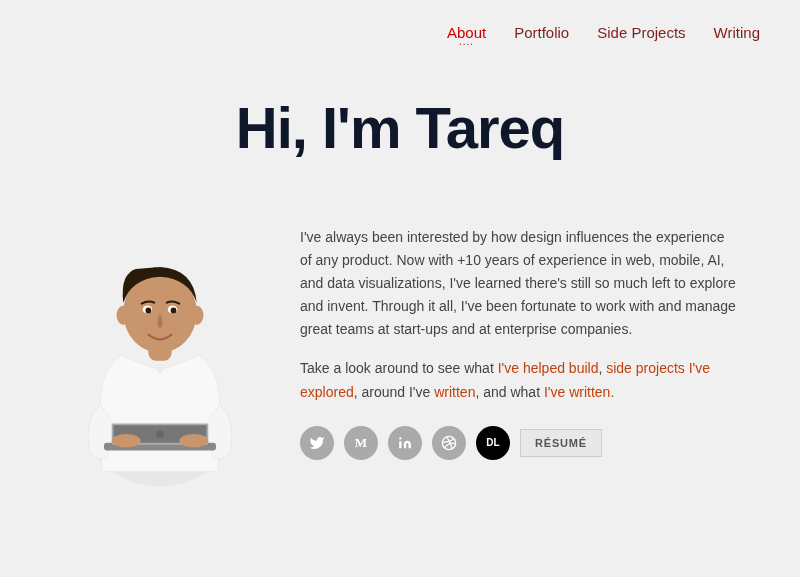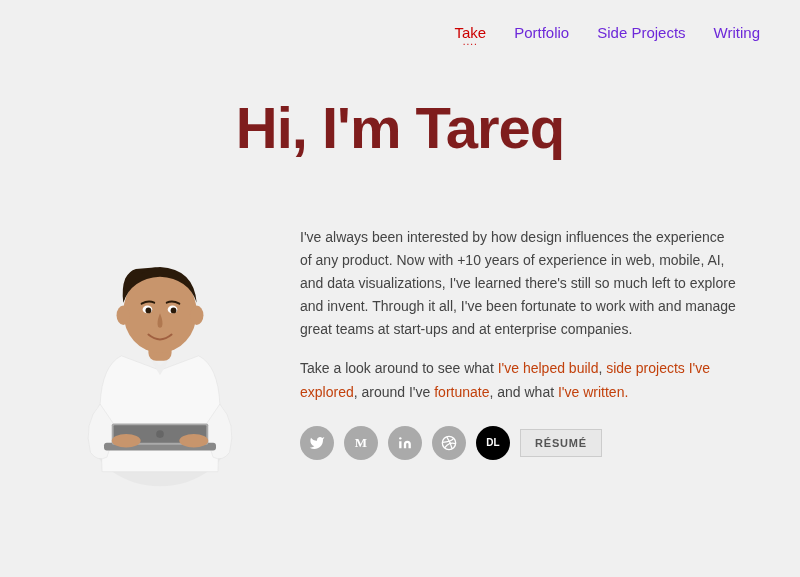--- a/index.html
+++ b/index.html
@@ -23,21 +23,21 @@
     }
 
     .nav {
       display: flex;
       gap: 28px;
       align-items: center;
     }
 
     .nav-item {
       font-size: 15px;
-      color: #6d28d9;
+      color: #7f1d1d;
       cursor: pointer;
       text-decoration: none;
       position: relative;
     }
 
     .nav-item.active {
       color: #cc0000;
     }
 
     .nav-item.active::after {
@@ -53,21 +53,21 @@
 
     
     .main {
       padding: 30px 60px 30px 60px;
       position: relative;
     }
 
     .page-title {
       font-size: 58px;
       font-weight: 700;
-      color: #7f1d1d;
+      color: #0f172a;
       text-align: center;
       margin-bottom: 40px;
       letter-spacing: -1px;
     }
 
     
     .content-row {
       display: flex;
       align-items: flex-start;
       gap: 0;
@@ -159,21 +159,21 @@
       color: #555;
       cursor: pointer;
       text-transform: uppercase;
     }
   </style>
 </head>
 <body>
 
 <header class="header">
   <nav class="nav">
-    <a class="nav-item active">Take</a>
+    <a class="nav-item active">About</a>
     <a class="nav-item">Portfolio</a>
     <a class="nav-item">Side Projects</a>
     <a class="nav-item">Writing</a>
   </nav>
 </header>
 
 <main class="main">
   <h1 class="page-title">Hi, I'm Tareq</h1>
 
   <div class="content-row">
@@ -222,21 +222,21 @@
         <ellipse cx="62" cy="108" rx="7" ry="10" fill="#c8956c"></ellipse>
         <ellipse cx="138" cy="108" rx="7" ry="10" fill="#c8956c"></ellipse>
       </svg>
     </div>
 
     <div class="right-content">
 
       <p class="bio-text">I've always been interested by how design influences the experience of any product. Now with +10 years of experience in web, mobile, AI, and data visualizations, I've learned there's still so much left to explore and invent. Through it all, I've been fortunate to work with and manage great teams at start-ups and at enterprise companies.</p>
 
       <p class="cta-text">
-        <span>Take a look around to see what </span><span class="cta-link">I've helped build</span><span>, </span><span class="cta-link">side projects I've explored</span><span>, around I've </span><span class="cta-link">fortunate</span><span>, and what </span><span class="cta-link">I've written.</span>
+        <span>Take a look around to see what </span><span class="cta-link">I've helped build</span><span>, </span><span class="cta-link">side projects I've explored</span><span>, around I've </span><span class="cta-link">written</span><span>, and what </span><span class="cta-link">I've written.</span>
       </p>
 
       <div class="social-row">
         <div class="social-icon twitter">
           <svg width="16" height="16" viewBox="0 0 24 24" fill="white">
               <path d="M23 3a10.9 10.9 0 01-3.14 1.53 4.48 4.48 0 00-7.86 3v1A10.66 10.66 0 013 4s-4 9 5 13a11.64 11.64 0 01-7 2c9 5 20 0 20-11.5a4.5 4.5 0 00-.08-.83A7.72 7.72 0 0023 3z"></path>
             </svg>
         </div>
         <div class="social-icon medium">
           <span style="font-size:13px; font-weight:900; font-family:serif;">M</span>

